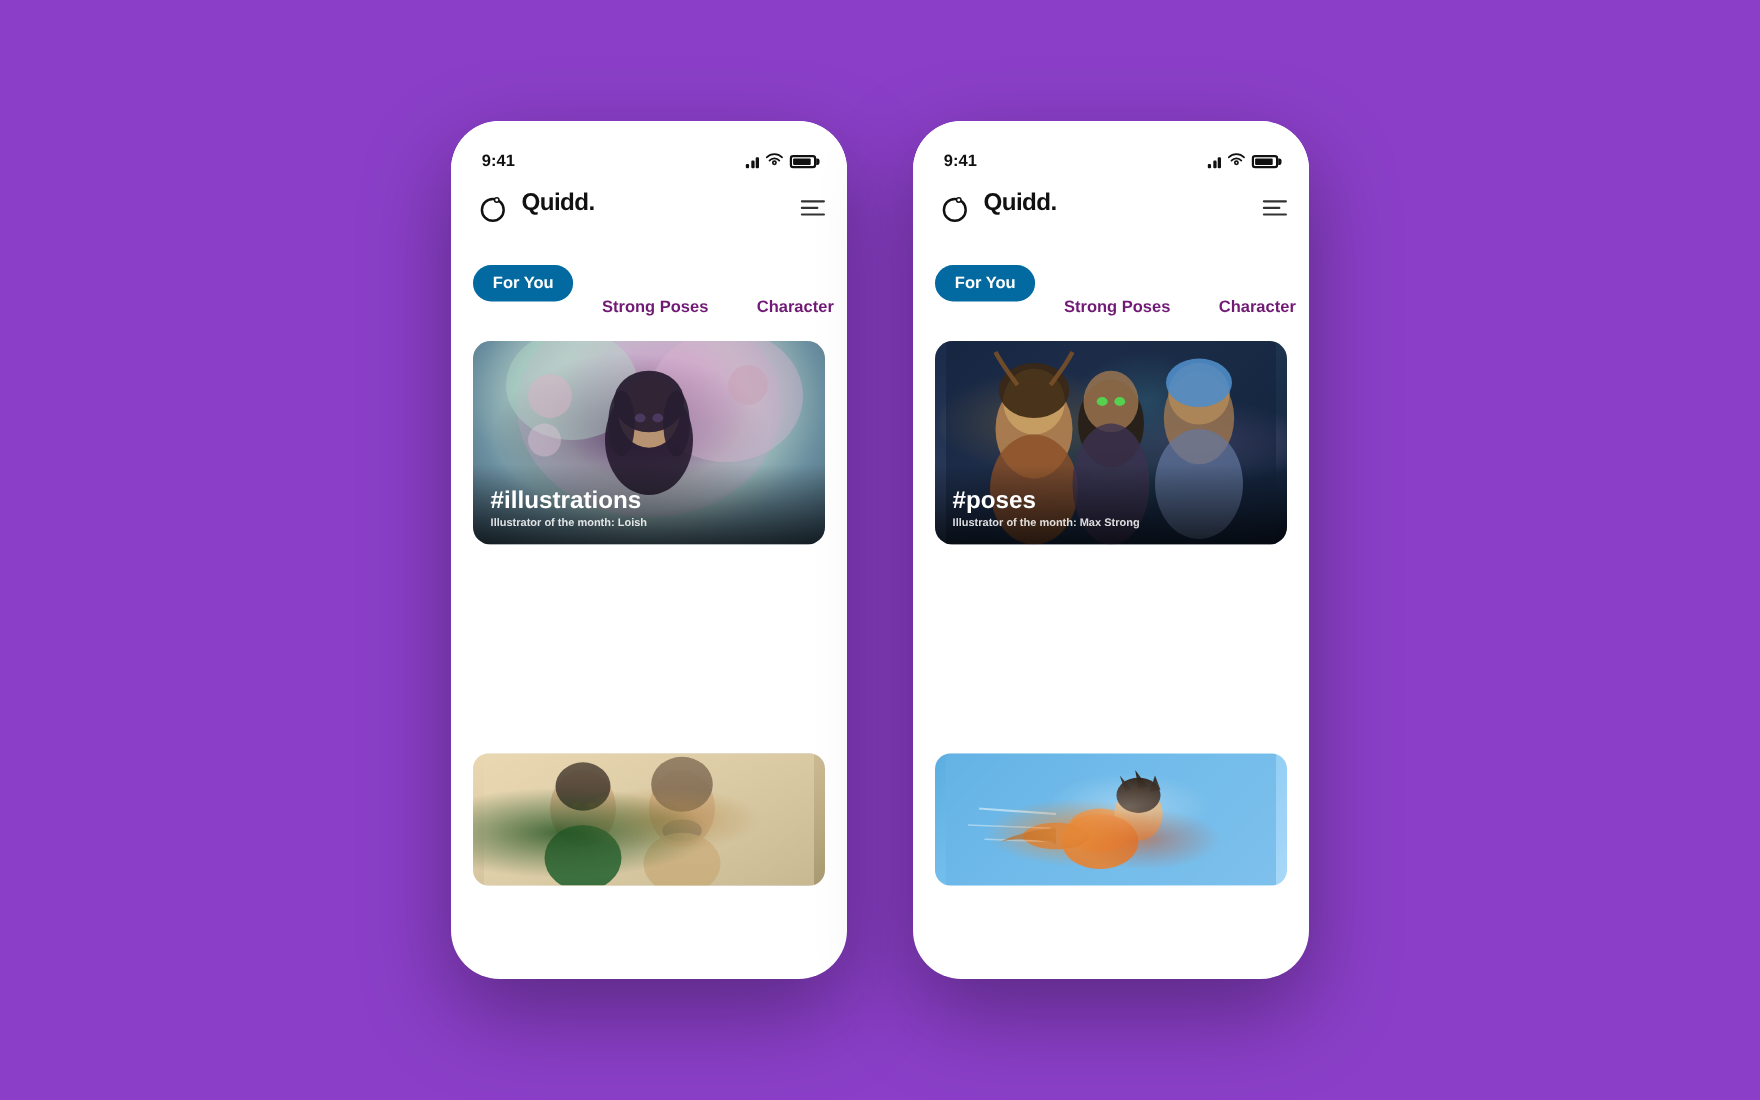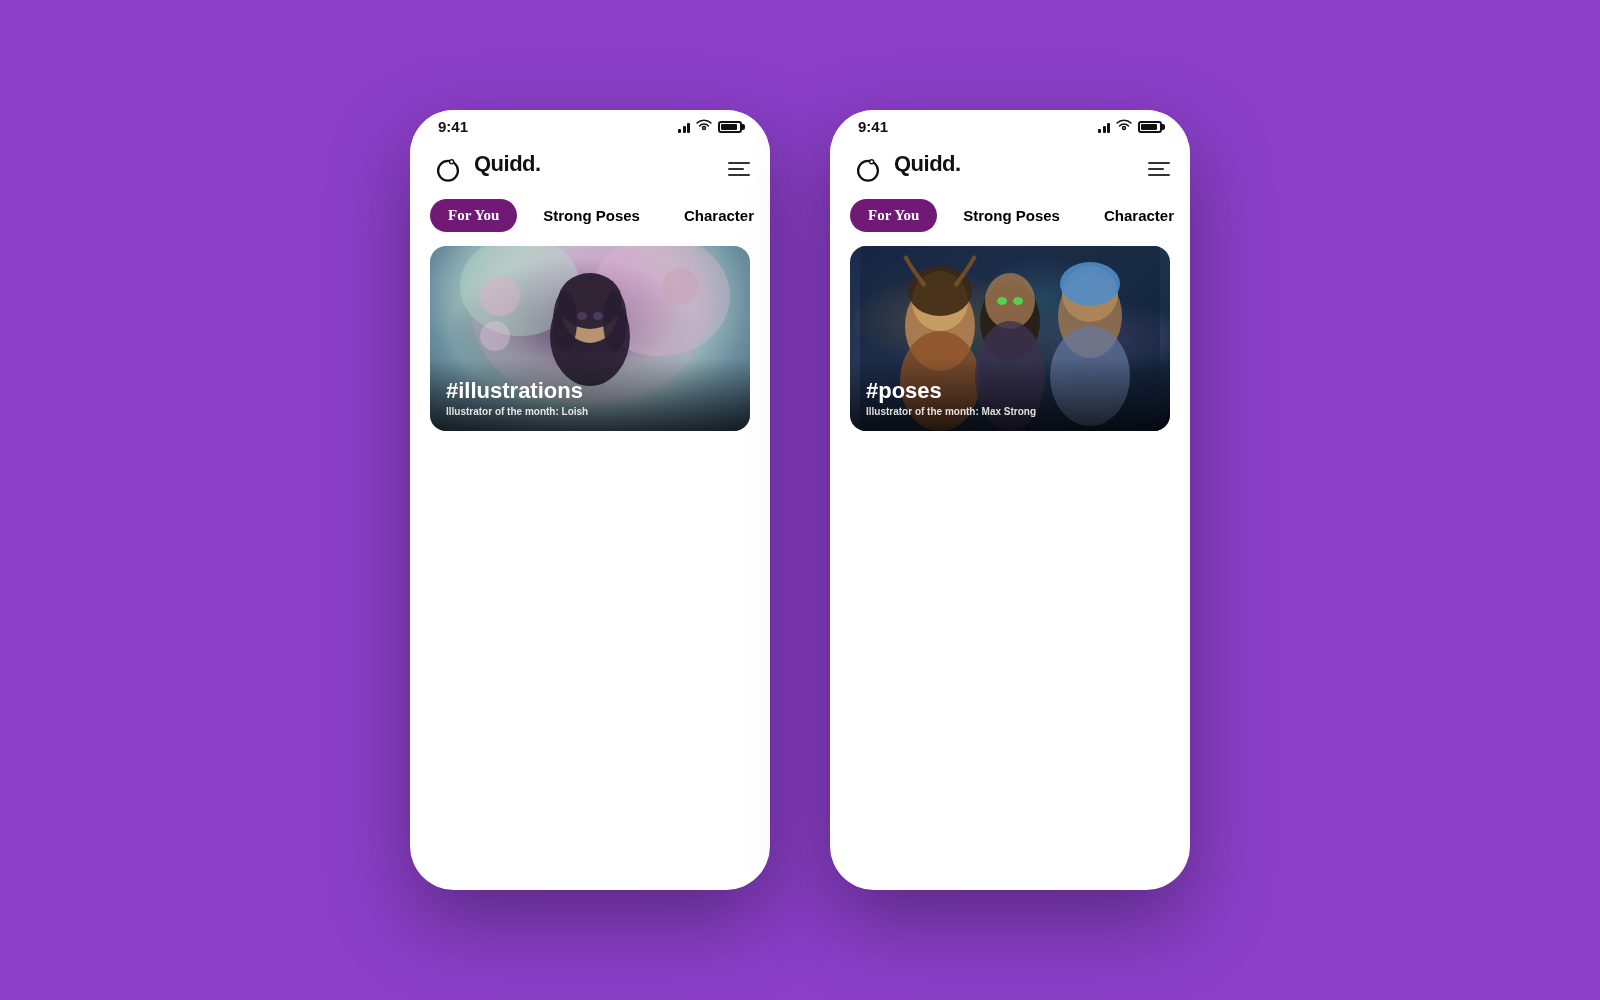--- a/index.html
+++ b/index.html
@@ -25,21 +25,21 @@
       box-shadow: 0 30px 80px rgba(0,0,0,0.35);
       display: flex;
       flex-direction: column;
     }
 
     
     .status-bar {
       display: flex;
       justify-content: space-between;
       align-items: center;
-      padding: 8px 28px 8px;
+      padding: 28px 28px 8px;
       background: #fff;
     }
 
     .status-time {
       font-size: 15px;
       font-weight: 600;
       color: #111;
     }
 
     .status-icons {
@@ -161,38 +161,39 @@
     .tab {
       padding: 8px 18px;
       border-radius: 24px;
       font-size: 15px;
       font-weight: 600;
       cursor: pointer;
       white-space: nowrap;
     }
 
     .tab.active {
-      background: #701a75;
+      background: #0369a1;
       color: #fff;
-      font-family: Liberation Serif, serif;
     }
 
     .tab.inactive {
       background: transparent;
-      color: #000000;
+      color: #701a75;
+      margin-top: 44px;
     }
 
     
     .content {
       flex: 1;
       overflow: hidden;
       padding: 0 20px;
       display: flex;
-      flex-direction: row;
+      flex-direction: column;
       gap: 10px;
+      align-items: flex-end;
     }
 
     
     .hero-card {
       width: 100%;
       height: 185px;
       border-radius: 16px;
       overflow: hidden;
       position: relative;
       flex-shrink: 0;

